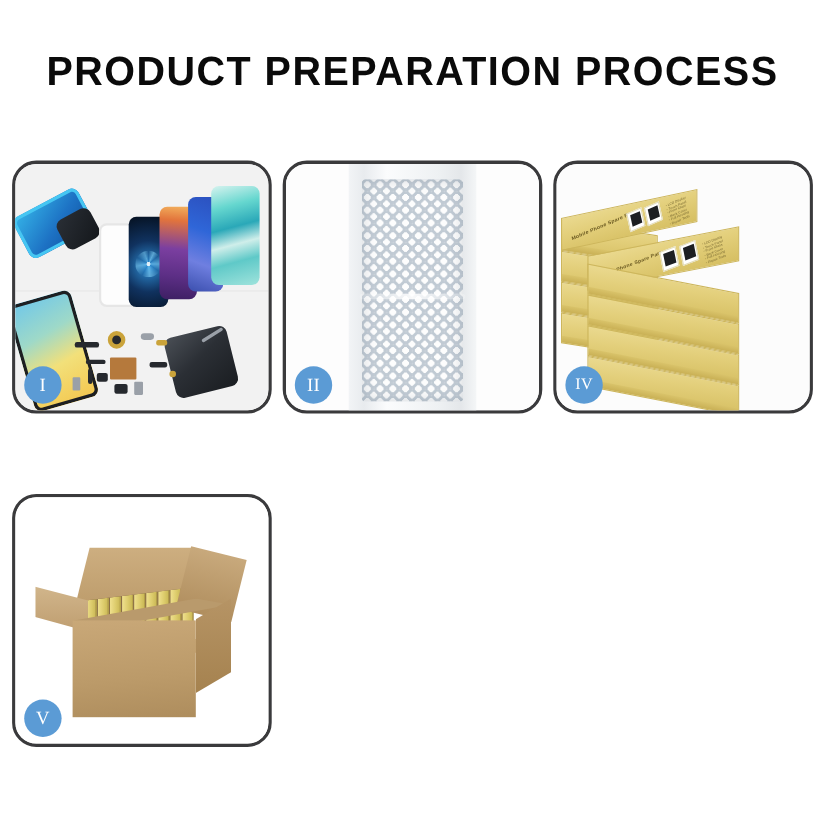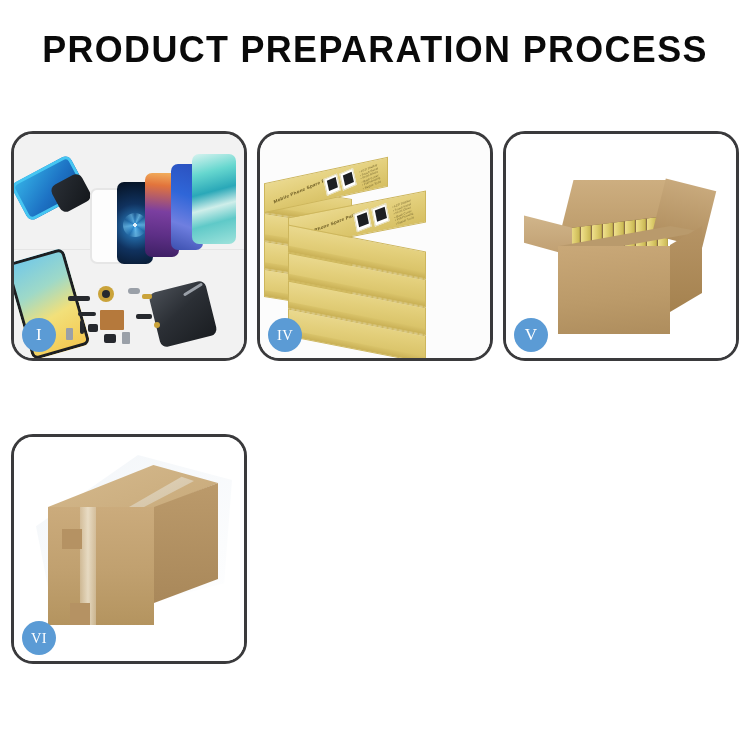--- a/index.html
+++ b/index.html
@@ -3,21 +3,21 @@
 <meta charset="utf-8">
 <style>
   html,body{margin:0;padding:0;}
   body{
     width:750px;height:750px;
     background:#ffffff;
     font-family:"Liberation Sans","DejaVu Sans",sans-serif;
     overflow:hidden;
     position:relative;
   }
-  .page{width:750px;height:527px;position:relative;box-sizing:border-box;}
+  .page{width:750px;height:527px;position:relative;box-sizing:border-box;margin-top:15px;}
 
   
   .header{padding-top:30px;text-align:center;}
   .title{
     font-size:37px;
     font-weight:700;
     letter-spacing:1.4px;
     color:#0a0a0a;
     line-height:1.06;
     white-space:nowrap;
@@ -364,20 +364,29 @@
           <span class="pt lite" style="left:58px;top:50px;width:8px;height:12px;border-radius:1px;"></span>
           <span class="pt dark" style="left:72px;top:32px;width:16px;height:5px;"></span>
           <span class="pt lite" style="left:2px;top:46px;width:7px;height:12px;border-radius:1px;"></span>
           <span class="pt gold" style="left:90px;top:40px;width:6px;height:6px;border-radius:50%;"></span>
           <span class="pt lite" style="left:118px;top:6px;width:22px;height:3px;transform:rotate(-32deg);"></span>
         </div>
       </div>
       <div class="badge">I</div>
     </div>
 
+    <div class="card">
+      <div class="card-inner p2">
+        <div class="bagwrap">
+          <div class="bubbles"></div>
+          <div class="bag-seal"></div>
+        </div>
+      </div>
+      <div class="badge">II</div>
+    </div>
 
 
     <div class="card">
       <div class="card-inner p4">
         <div class="stack">
 
           <div class="sbox" style="left:4px;top:58px;width:86px;height:26px;transform:skewY(9deg);">
               <span class="edge"></span>
             </div>
           <div class="sbox" style="left:4px;top:86px;width:86px;height:26px;transform:skewY(9deg);">
@@ -446,28 +455,15 @@
         <div class="c5-flapR"></div>
         <div class="c5-flapL"></div>
         <div class="c5-top"></div>
         <div class="c5-flapF"></div>
         <div class="c5-right"></div>
         <div class="c5-body"></div>
       </div>
       <div class="badge">V</div>
     </div>
 
-    <div class="card">
-      <div class="card-inner p6">
-        <div class="c6-shadowfilm"></div>
-        <div class="c6-top"></div>
-        <div class="c6-tape"></div>
-        <div class="c6-side"></div>
-        <div class="c6-front"></div>
-        <div class="c6-tapeF"></div>
-        <span class="c6-tab" style="left:48px;top:92px;width:20px;height:20px;"></span>
-        <span class="c6-tab" style="left:56px;top:166px;width:20px;height:22px;"></span>
-      </div>
-      <div class="badge wide">VI</div>
-    </div>
 
   </div>
 </div>
 
 </body></html>

